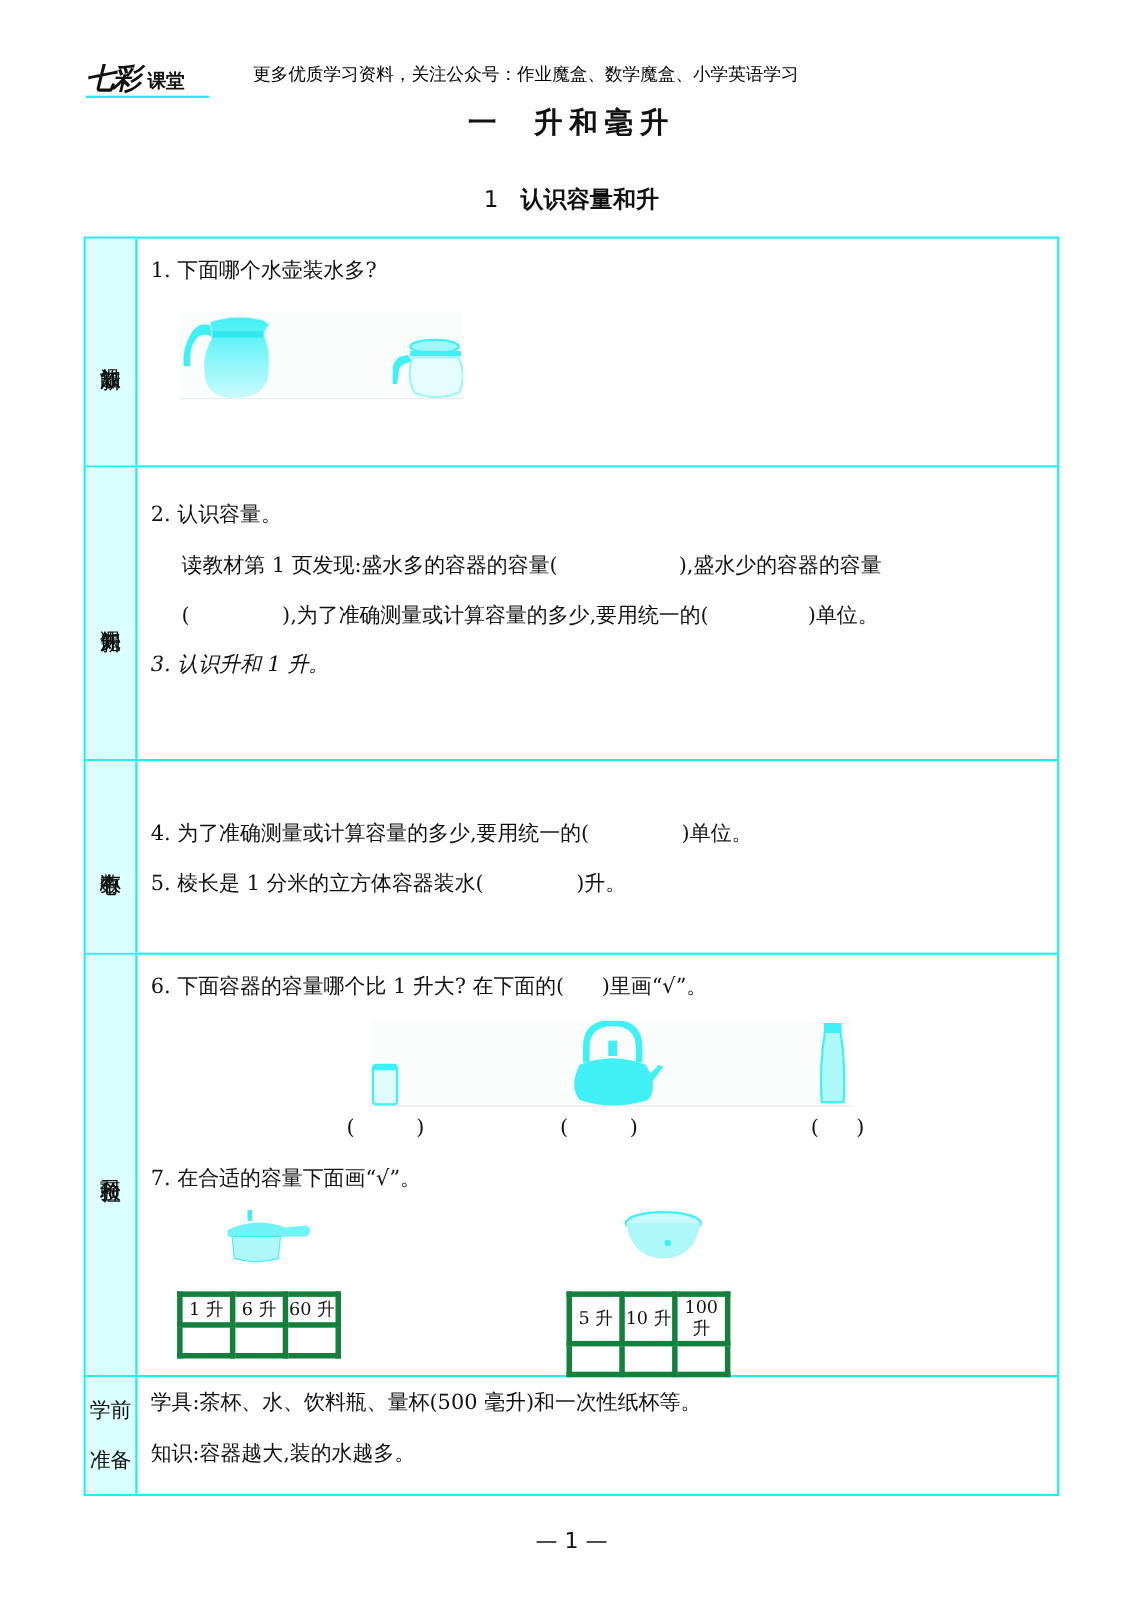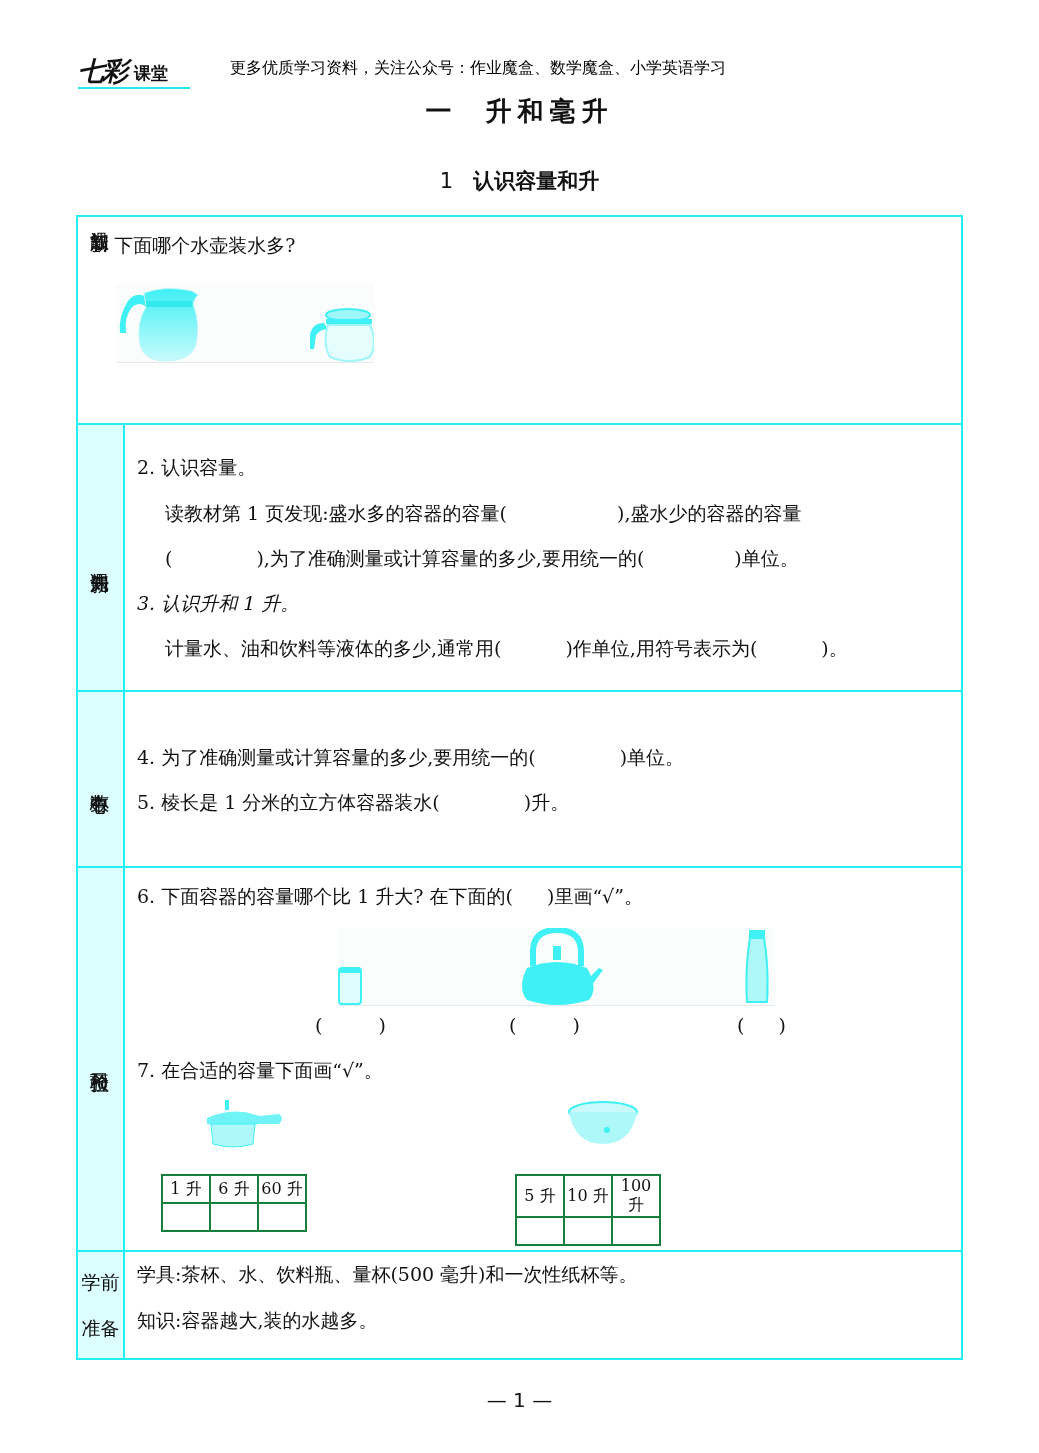--- a/index.html
+++ b/index.html
@@ -14,31 +14,31 @@
   .logo-sub { position: absolute; left: 58px; top: 10px; font-family: "DejaVu Sans", sans-serif; font-weight: bold; font-size: 17px; color:#111; }
   .logo-line { position: absolute; left: 2px; top: 35px; width: 112px; height: 2px; background: #22e8f0; }
   .promo { position: absolute; left: 154px; top: 6px; font-family: "DejaVu Sans", sans-serif; font-size: 16px; color: #000000; white-space: nowrap; }
   .chapter-title { position: absolute; left: 0; width: 1039px; top: 94px; text-align: center; font-size: 26px; font-weight: bold; letter-spacing: 6px; font-family: "DejaVu Serif", serif; }
   .chapter-title .num { margin-right: 28px; }
   .section-title { position: absolute; left: 0; width: 1039px; top: 167px; text-align: center; font-size: 21px; font-weight: bold; font-family: "DejaVu Sans", sans-serif; }
   .section-title .num { margin-right: 20px; font-weight: normal; }
 
   .table { position: absolute; left: 76px; top: 215px; width: 887px; border: 2px solid #22eef2; }
   .row { display: flex; border-top: 2px solid #22eef2; }
-  .row:first-child { border-top: none; flex-direction: column; }
+  .row:first-child { border-top: none; }
   .side { width: 47px; flex: none; background: #dcffff; border-right: 2px solid #22eef2; display: flex; align-items: center; justify-content: center; }
   .side-label { writing-mode: vertical-rl; font-family: "DejaVu Sans", sans-serif; font-size: 19px; line-height: 22px; letter-spacing: 0px; color: #111; }
   .side-h { writing-mode: horizontal-tb; font-size: 19px; font-family: "DejaVu Sans", sans-serif; text-align: center; line-height: 46px; }
   .content { flex: 1; padding: 0 12px; position: relative; font-size: 19px; }
   .line { position: absolute; white-space: nowrap; font-size: 19px; }
   .blank { display: inline-block; }
 
   .img-strip { position: absolute; background: #fbfcfc; border-bottom: 1px solid #e6eaea; }
   .mini-table { position: absolute; border-collapse: collapse; }
-  .mini-table td { border: 2px solid #15803d; width: 48px; height: 28px; font-size: 16px; text-align: center; padding: 0; }
+  .mini-table td { border: 5px solid #15803d; width: 48px; height: 28px; font-size: 16px; text-align: center; padding: 0; }
   .page-num { position: absolute; top: 1388px; left: 0; width: 1039px; text-align: center; font-family: "DejaVu Sans", sans-serif; font-size: 20px; }
 </style>
 </head>
 <body>
 
 <div class="header">
   <div class="logo">
     <span class="logo-main">七彩</span>
     <span class="logo-sub">课堂</span>
     <div class="logo-line"></div>
@@ -90,23 +90,20 @@
     </div>
     <div class="content">
       <div class="line" style="left:12px; top:30px;">2. 认识容量。</div>
       <div class="line" style="left:40px; top:76px;">
         <span>读教材第 1 页发现:盛水多的容器的容量(</span><span class="blank" style="width:110px;"></span><span>),盛水少的容器的容量</span>
       </div>
       <div class="line" style="left:40px; top:121px;">
         <span>(</span><span class="blank" style="width:84px;"></span><span>),为了准确测量或计算容量的多少,要用统一的(</span><span class="blank" style="width:90px;"></span><span>)单位。</span>
       </div>
       <div class="line" style="left:12px; top:166px;font-style:italic;">3. 认识升和 1 升。</div>
-      <div class="line" style="left:40px; top:211px;">
-        <span>计量水、油和饮料等液体的多少,通常用(</span><span class="blank" style="width:64px;"></span><span>)作单位,用符号表示为(</span><span class="blank" style="width:64px;"></span><span>)。</span>
-      </div>
     </div>
   </div>
 
   <div class="row" style="height:176px;">
     <div class="side">
       <span class="side-label">心中有数</span>
     </div>
     <div class="content">
       <div class="line" style="left:12px; top:53px;">
         <span>4. 为了准确测量或计算容量的多少,要用统一的(</span><span class="blank" style="width:84px;"></span><span>)单位。</span>

